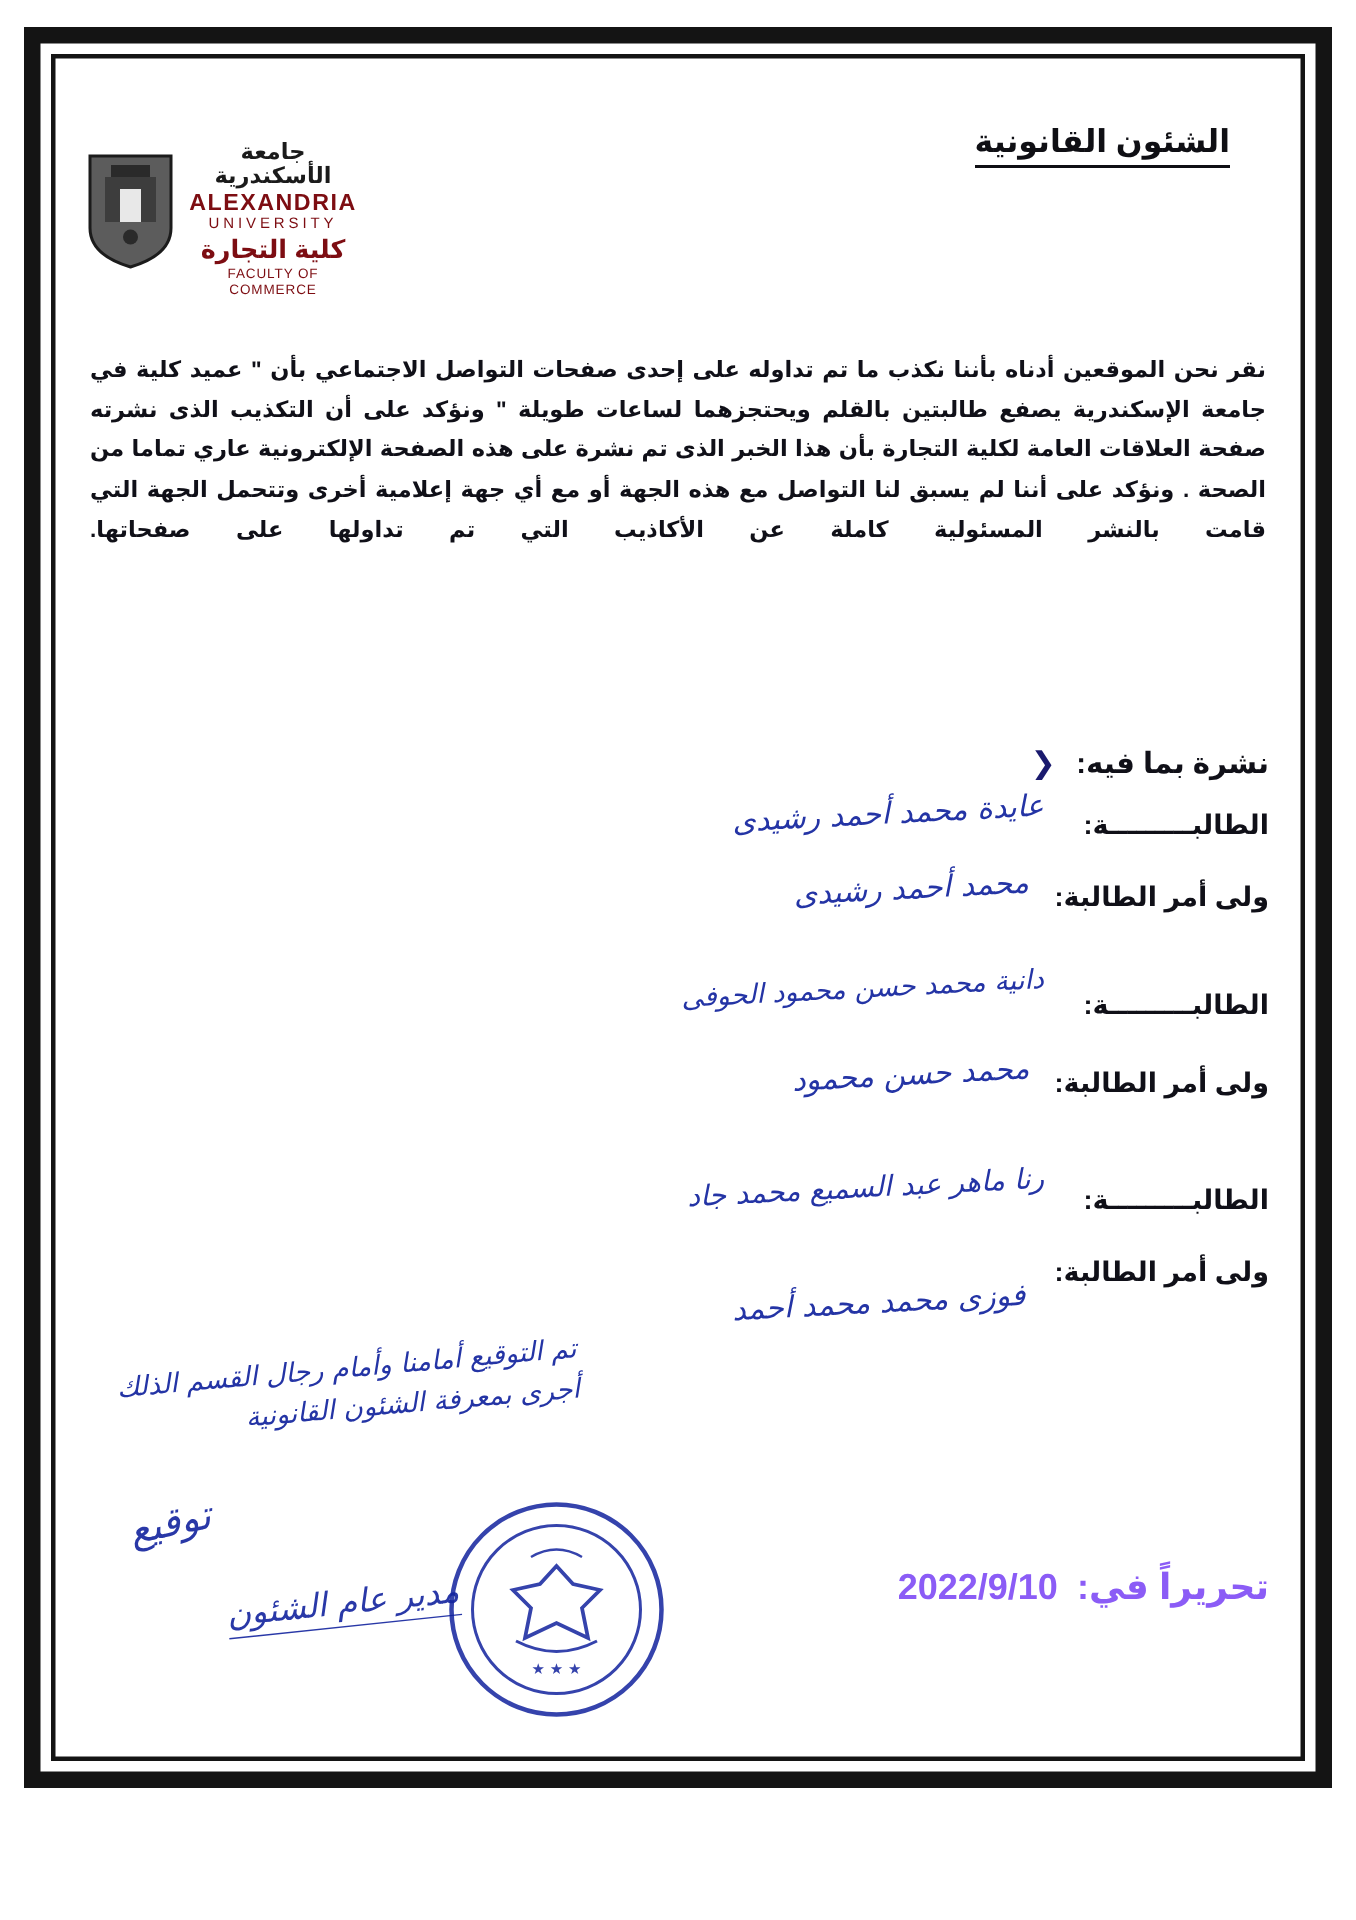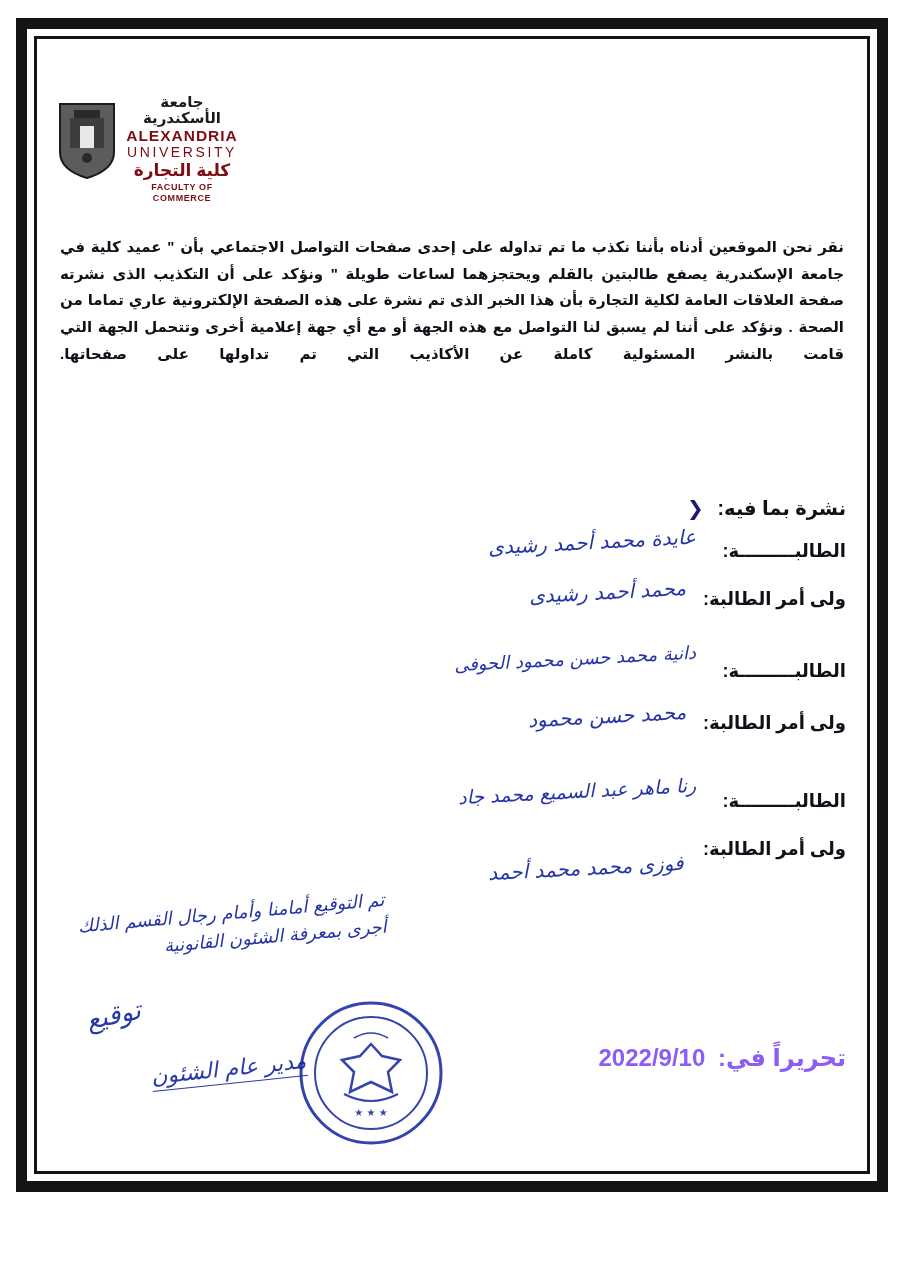--- a/index.html
+++ b/index.html
@@ -90,35 +90,35 @@
   }
   .logo-en-name {
     font-size: 15.5px;
     font-weight: bold;
     letter-spacing: 1px;
     color: #7d0d12;
     line-height: 1.1;
     margin-top: 1px;
   }
   .logo-en-sub {
-    font-size: 14px;
+    font-size: 10px;
     letter-spacing: 2.6px;
     color: #7d0d12;
     line-height: 1.2;
   }
   .logo-ar-fac {
     font-size: 17px;
     font-weight: bold;
     color: #7d0d12;
     line-height: 1.2;
     margin-top: 1px;
   }
   .logo-en-fac {
     font-size: 9px;
-    font-weight: bold;
+    font-weight: normal;
     letter-spacing: 0.6px;
     color: #7d0d12;
     line-height: 1.2;
   }
   .crest {
     position: absolute;
     left: 0px;
     top: 8px;
     width: 62px;
     height: 82px;
@@ -272,20 +272,21 @@
 </head>
 <body>
 
 <div class="page">
   <div class="frame-outer"></div>
   <div class="frame-inner"></div>
 
   <div class="sheet">
 
     <div class="header">
+      <div class="dept-title">الشئون القانونية</div>
 
       <div class="logo-block">
         <div class="crest">
           <svg width="62" height="82" viewBox="0 0 62 82">
             <path d="M4 6 H58 V54 Q58 72 31 80 Q4 72 4 54 Z" fill="#5c5c5c" stroke="#1b1b1b" stroke-width="2"></path>
             <rect x="14" y="20" width="34" height="30" fill="#3d3d3d"></rect>
             <rect x="24" y="28" width="14" height="22" fill="#e8e8e8"></rect>
             <rect x="18" y="12" width="26" height="8" fill="#2a2a2a"></rect>
             <circle cx="31" cy="60" r="5" fill="#2a2a2a"></circle>
           </svg>

